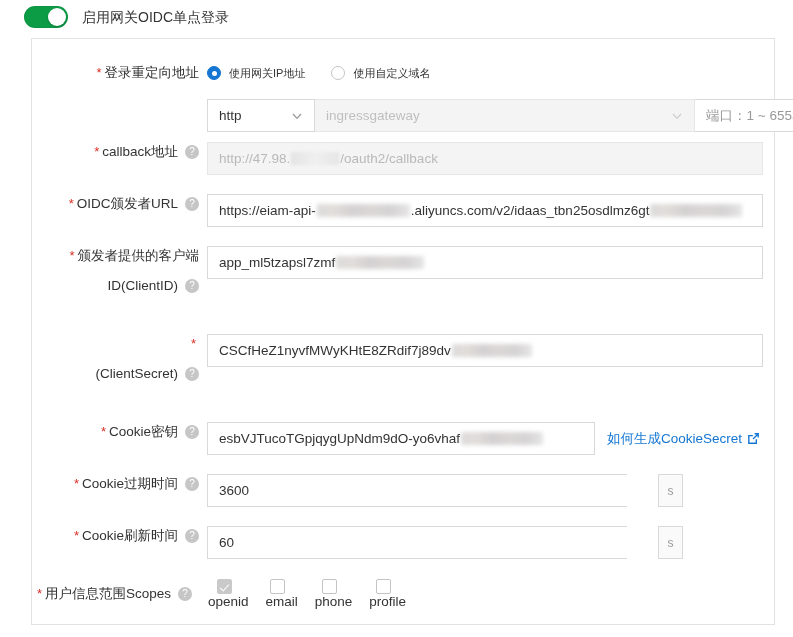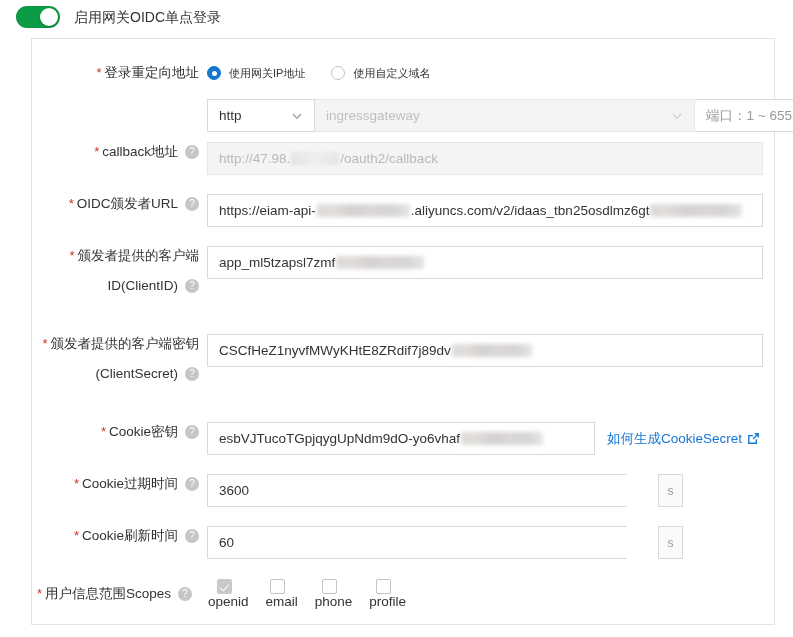--- a/index.html
+++ b/index.html
@@ -14,21 +14,21 @@
     font-family: "Liberation Sans", "DejaVu Sans", sans-serif;
     font-size: 13px;
     color: #333333;
     overflow: hidden;
     position: relative;
   }
 
   
   .toggle-row {
     position: absolute;
-    left: 16px;
+    left: 24px;
     top: 5px;
     display: flex;
     align-items: center;
     height: 24px;
   }
   .switch {
     width: 44px;
     height: 22px;
     border-radius: 11px;
     background: #0c9c45;
@@ -426,21 +426,20 @@
       <div class="inp" style="width:556px;">
         <span>app_ml5tzapsl7zmf</span>
           <span class="blur" style="width:88px;"></span>
       </div>
     </div>
   </div>
 
   <div class="form-row" style="top:295px;">
     <div class="label-col">
       <span class="req">*</span>
-      <span class="label-text">颁发者提供的客户端密钥</span>
       <span class="label-line2">
         <span>(ClientSecret)</span>
         <span class="help-icon">?</span>
       </span>
     </div>
     <div class="field-col">
       <div class="inp" style="width:556px;">
         <span>CSCfHeZ1nyvfMWyKHtE8ZRdif7j89dv</span>
           <span class="blur" style="width:80px;"></span>
       </div>

